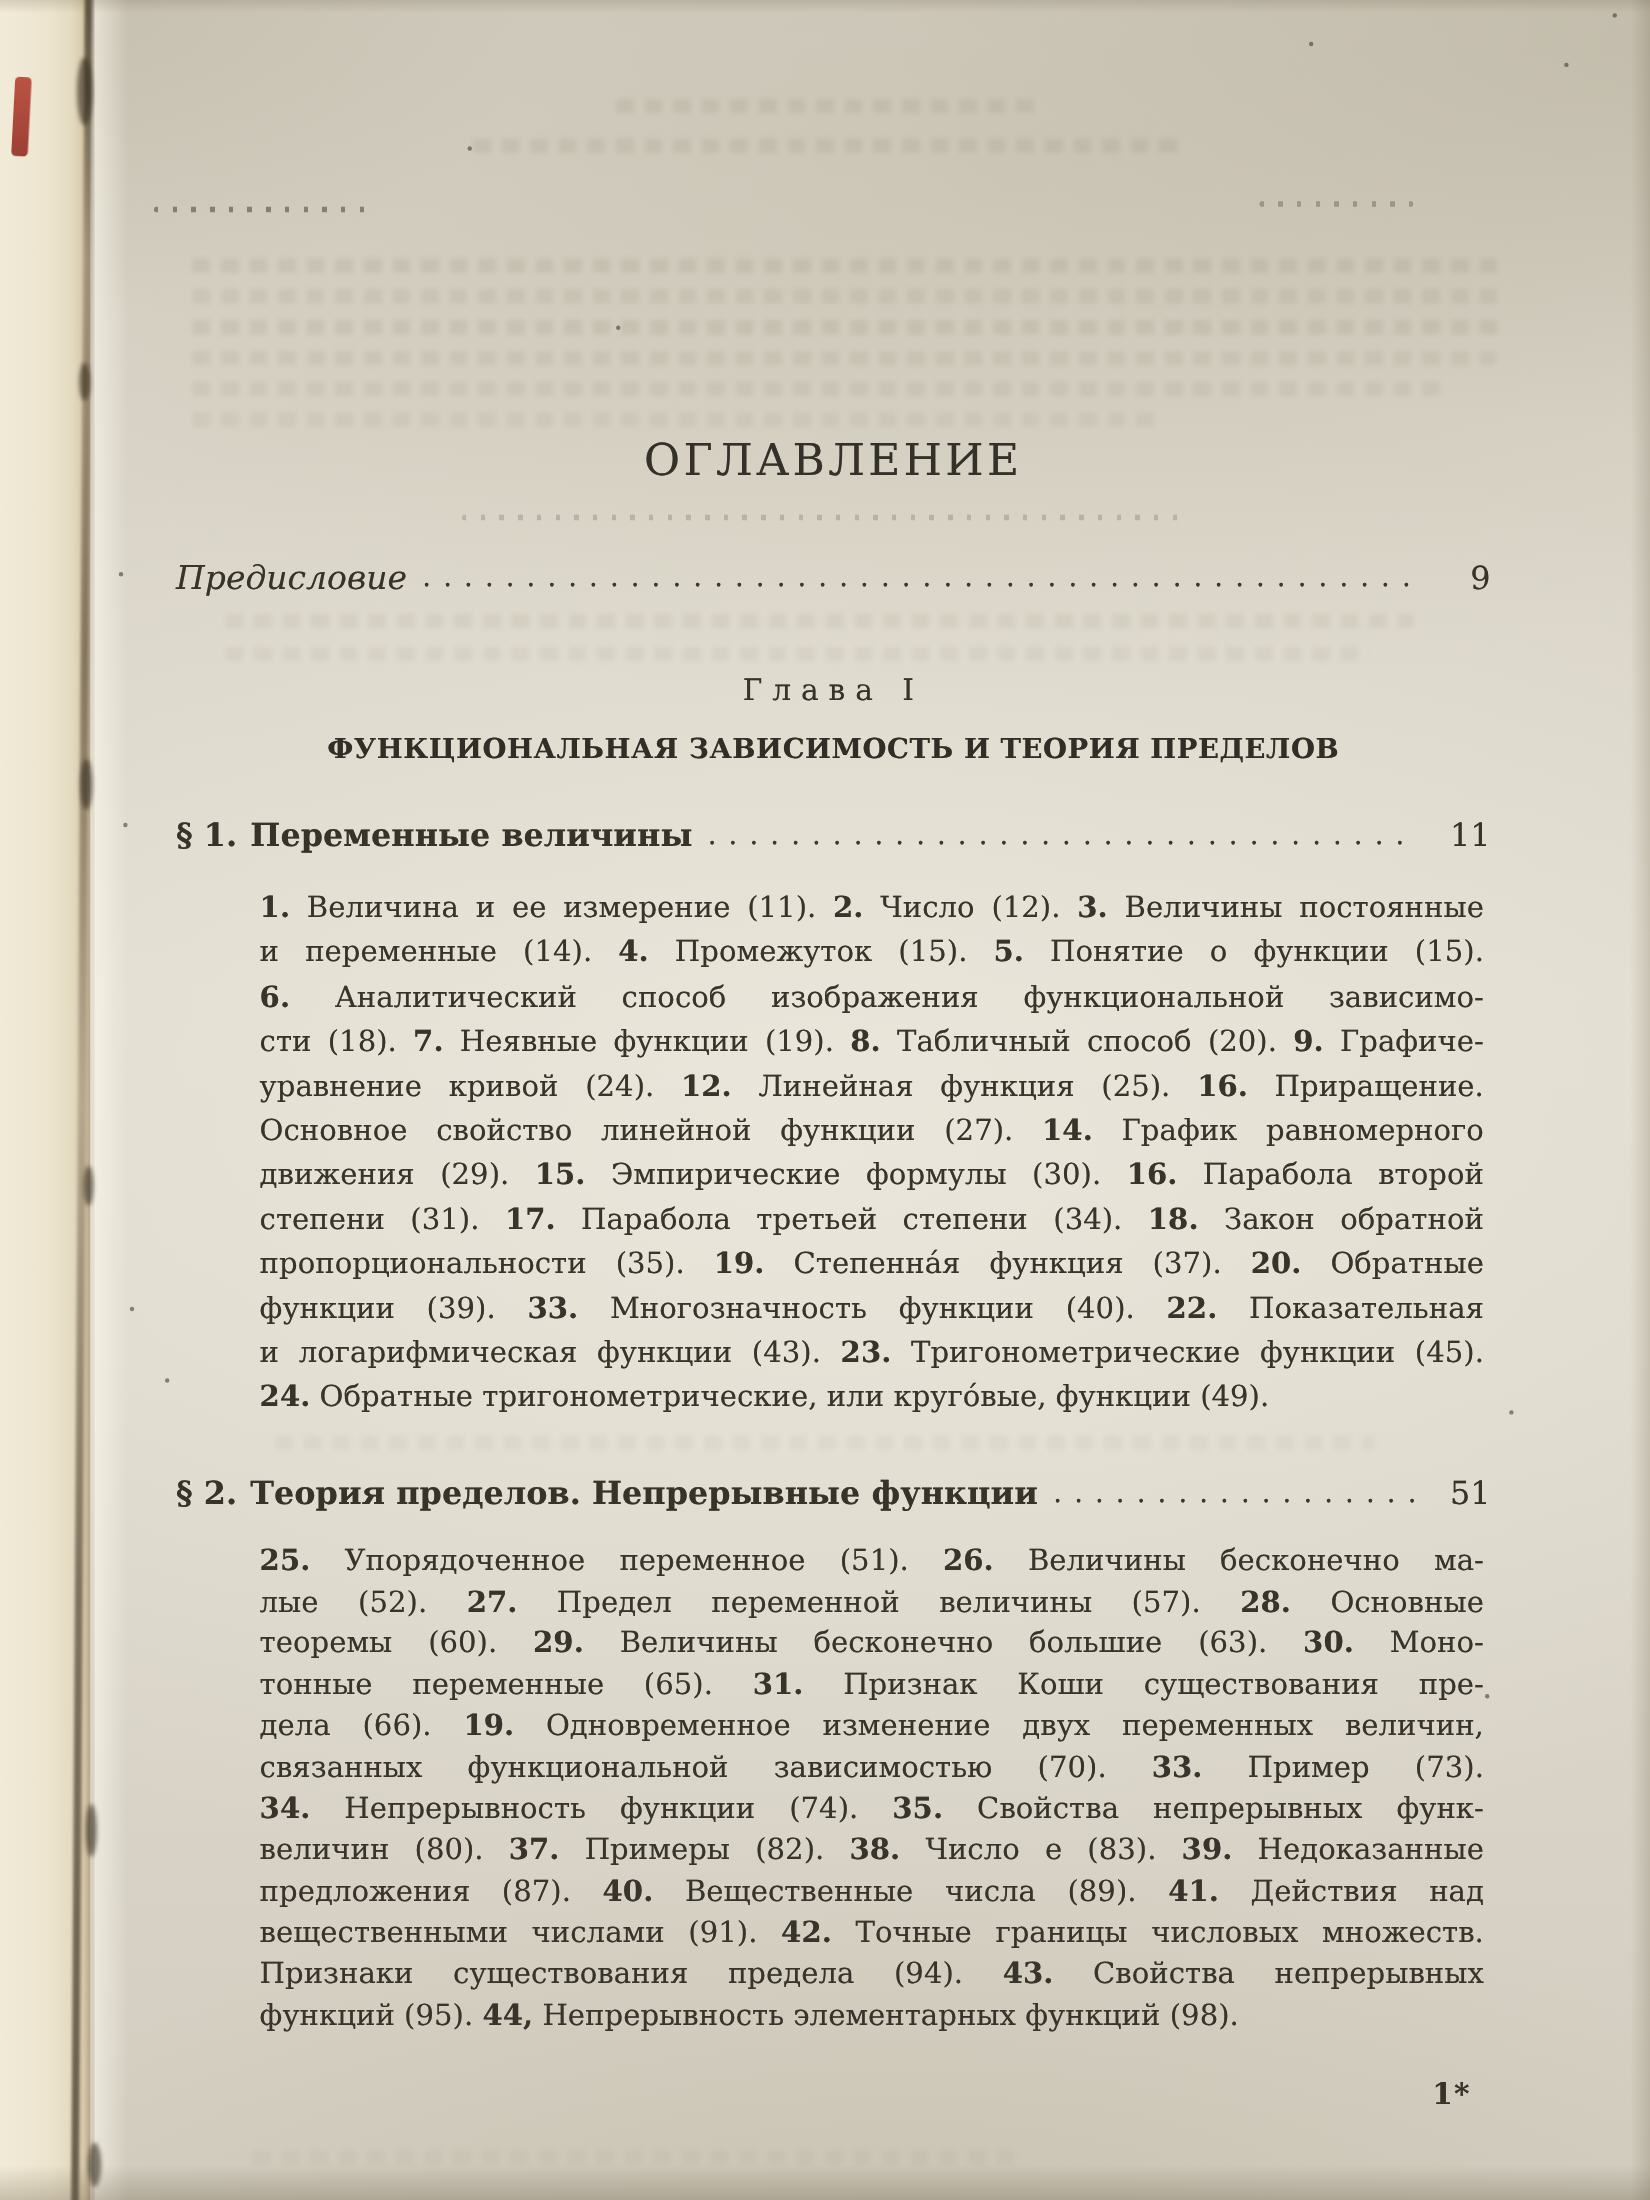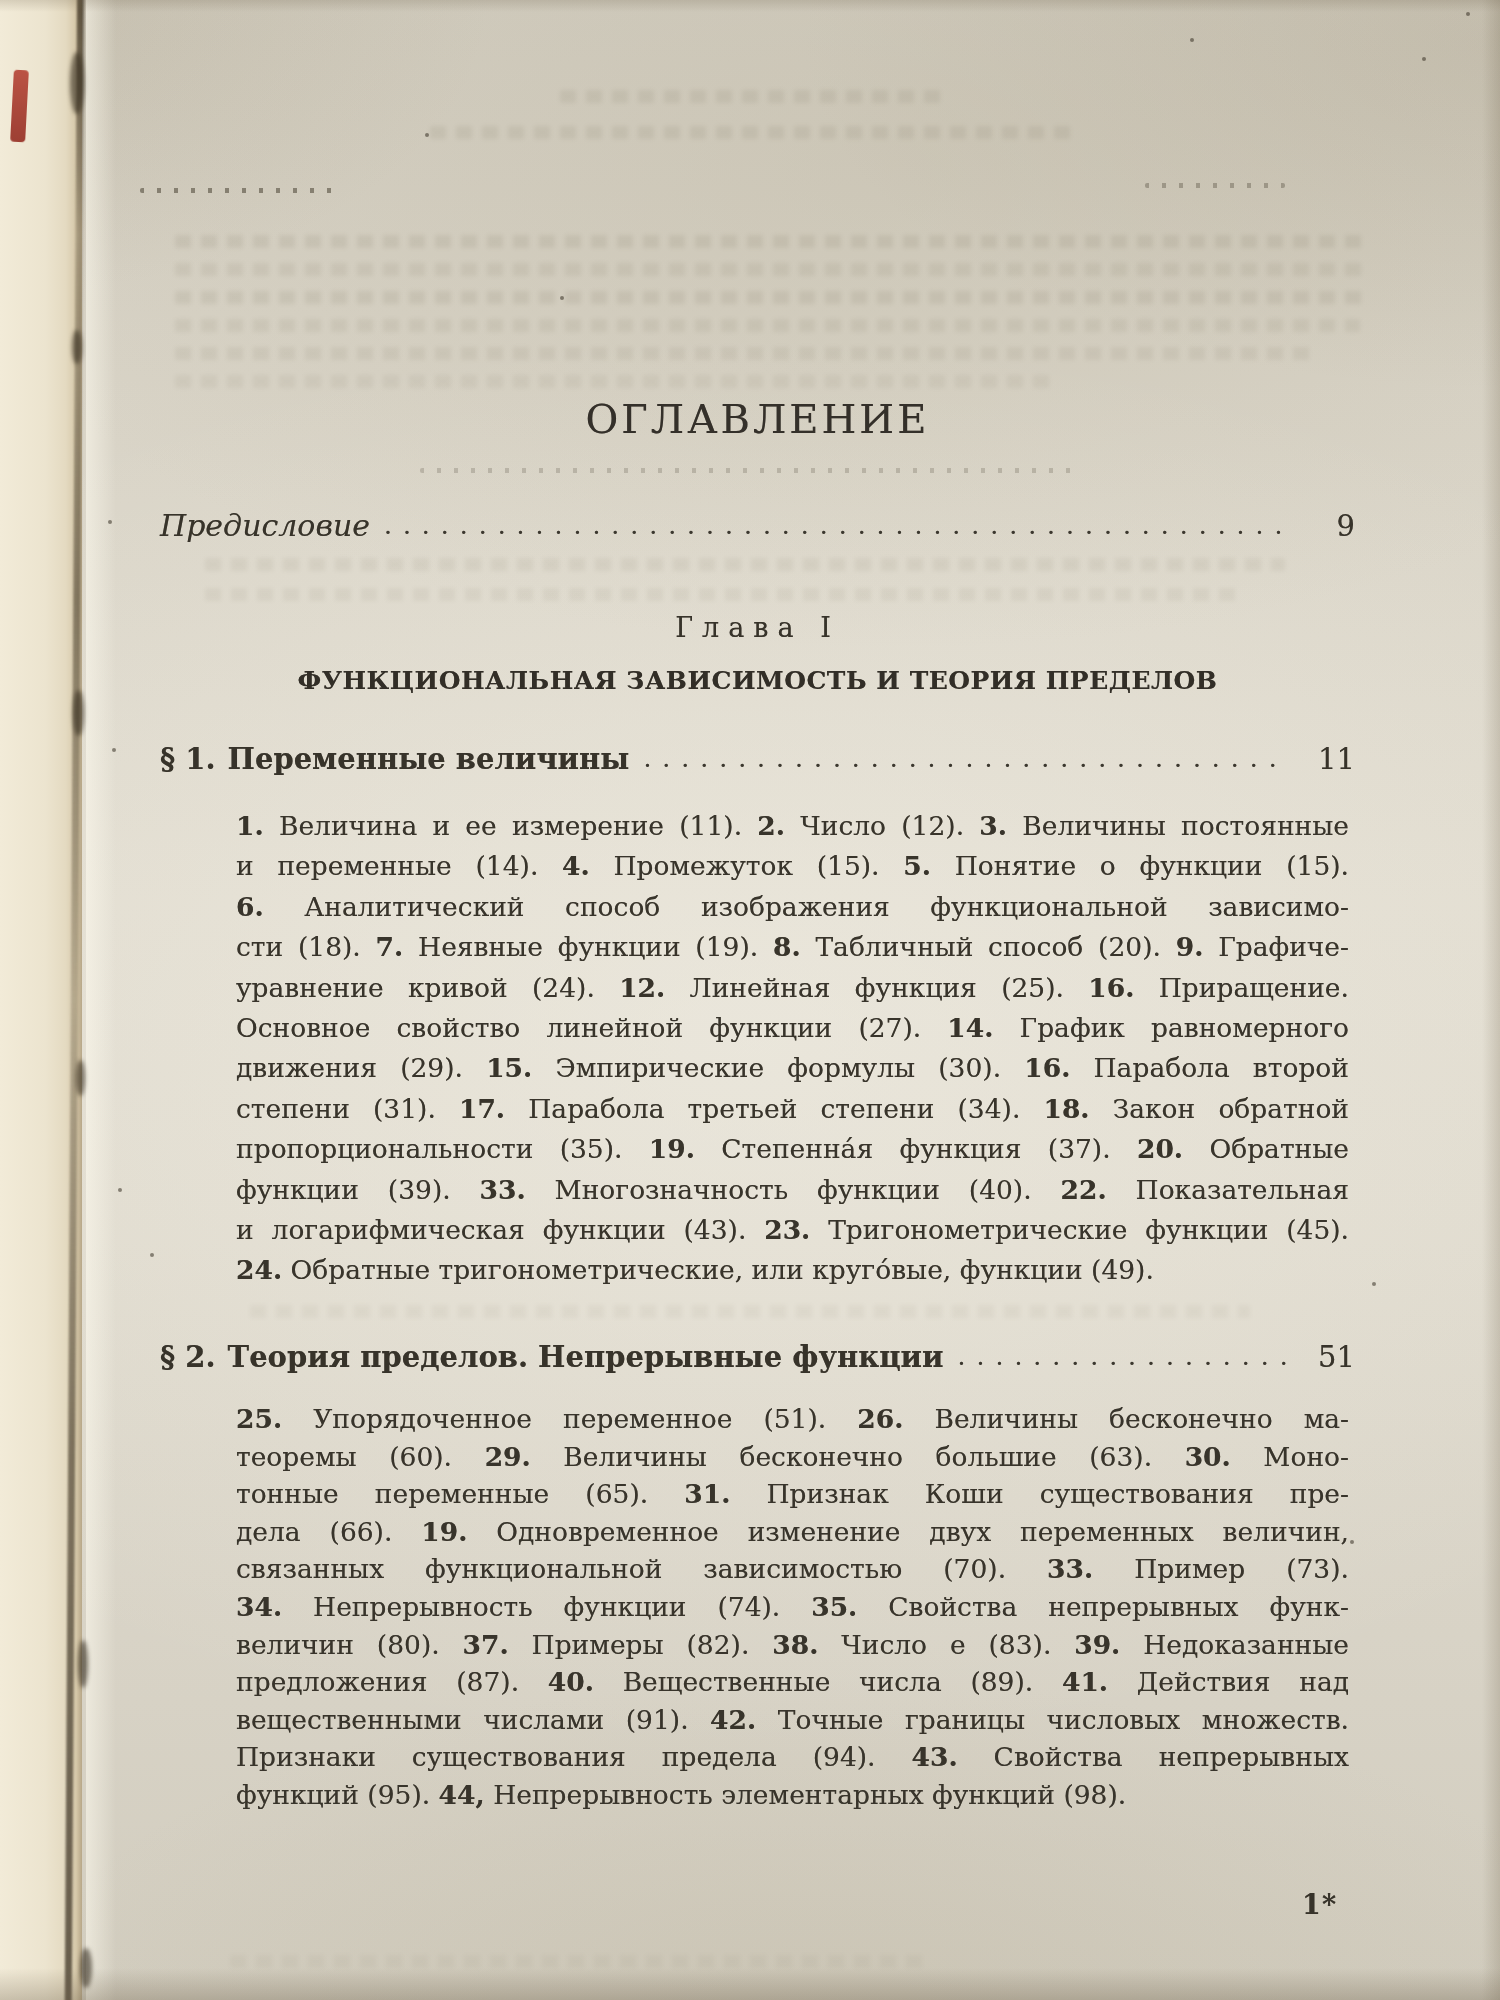--- a/index.html
+++ b/index.html
@@ -145,20 +145,21 @@
 
     <div class="row sec-row sec2">
       <span class="sec-label">§ 2.</span>
       <span class="sec-title">Теория пределов. Непрерывные функции</span>
       <span class="leader">..................................................................................</span>
       <span class="pnum">51</span>
     </div>
 
     <div class="par par2">
       <div><b>25.</b> Упорядоченное переменное (51). <b>26.</b> Величины бесконечно ма-</div>
+      <div>лые (52). <b>27.</b> Предел переменной величины (57). <b>28.</b> Основные</div>
       <div>теоремы (60). <b>29.</b> Величины бесконечно большие (63). <b>30.</b> Моно-</div>
       <div>тонные переменные (65). <b>31.</b> Признак Коши существования пре-</div>
       <div>дела (66). <b>19.</b> Одновременное изменение двух переменных величин,</div>
       <div>связанных функциональной зависимостью (70). <b>33.</b> Пример (73).</div>
       <div><b>34.</b> Непрерывность функции (74). <b>35.</b> Свойства непрерывных функ-</div>
       <div>величин (80). <b>37.</b> Примеры (82). <b>38.</b> Число е (83). <b>39.</b> Недоказанные</div>
       <div>предложения (87). <b>40.</b> Вещественные числа (89). <b>41.</b> Действия над</div>
       <div>вещественными числами (91). <b>42.</b> Точные границы числовых множеств.</div>
       <div>Признаки существования предела (94). <b>43.</b> Свойства непрерывных</div>
       <div>функций (95). <b>44,</b> Непрерывность элементарных функций (98).</div>

